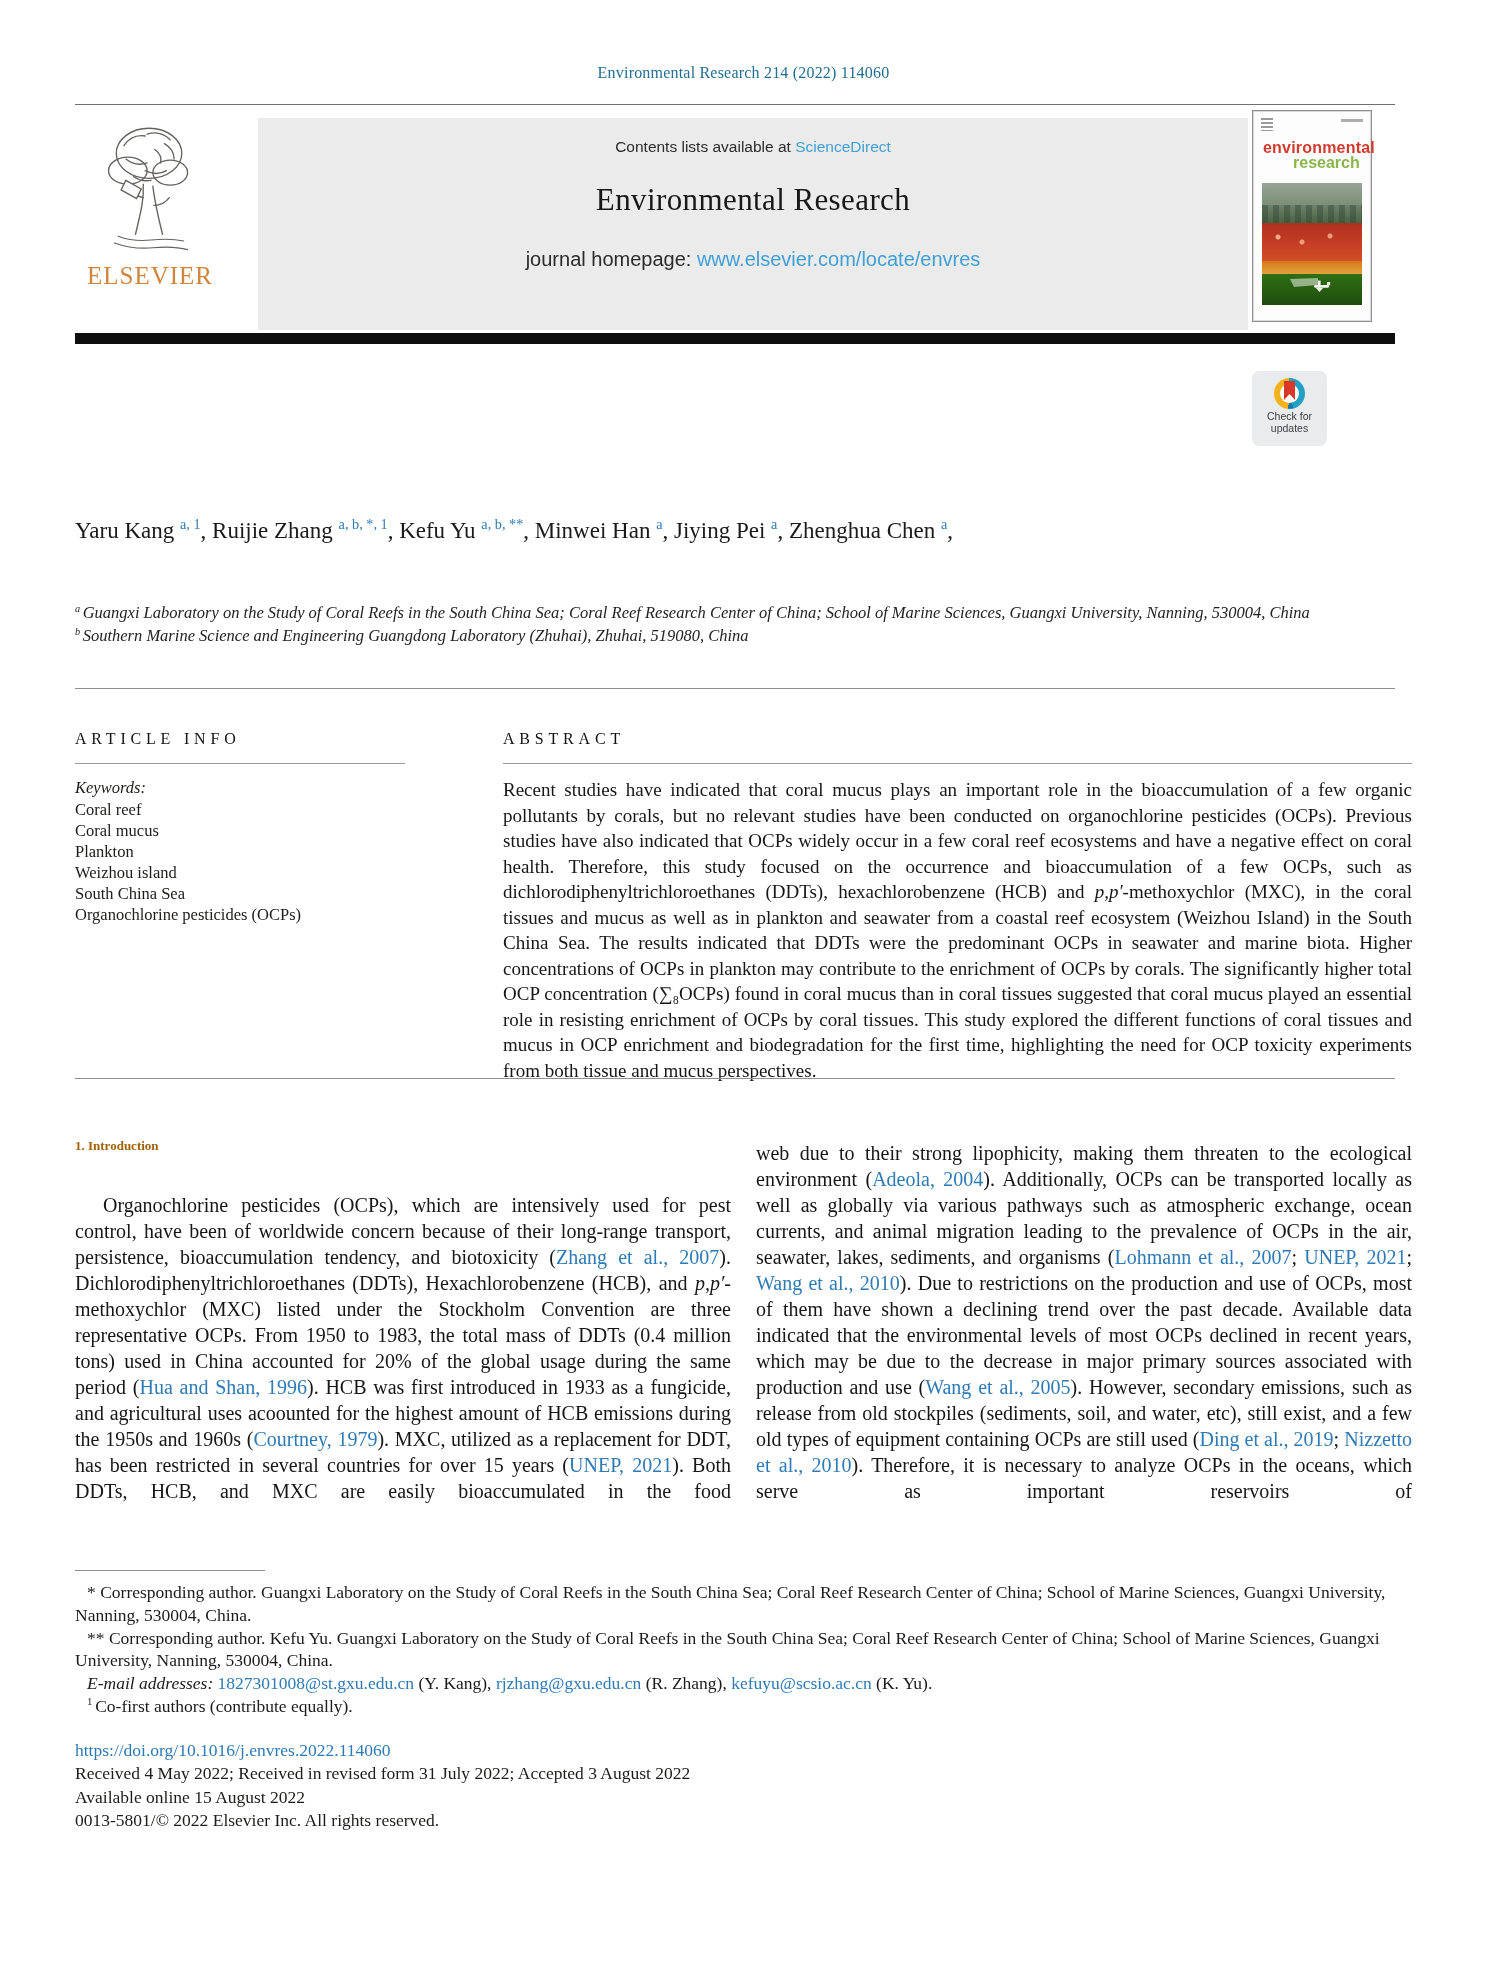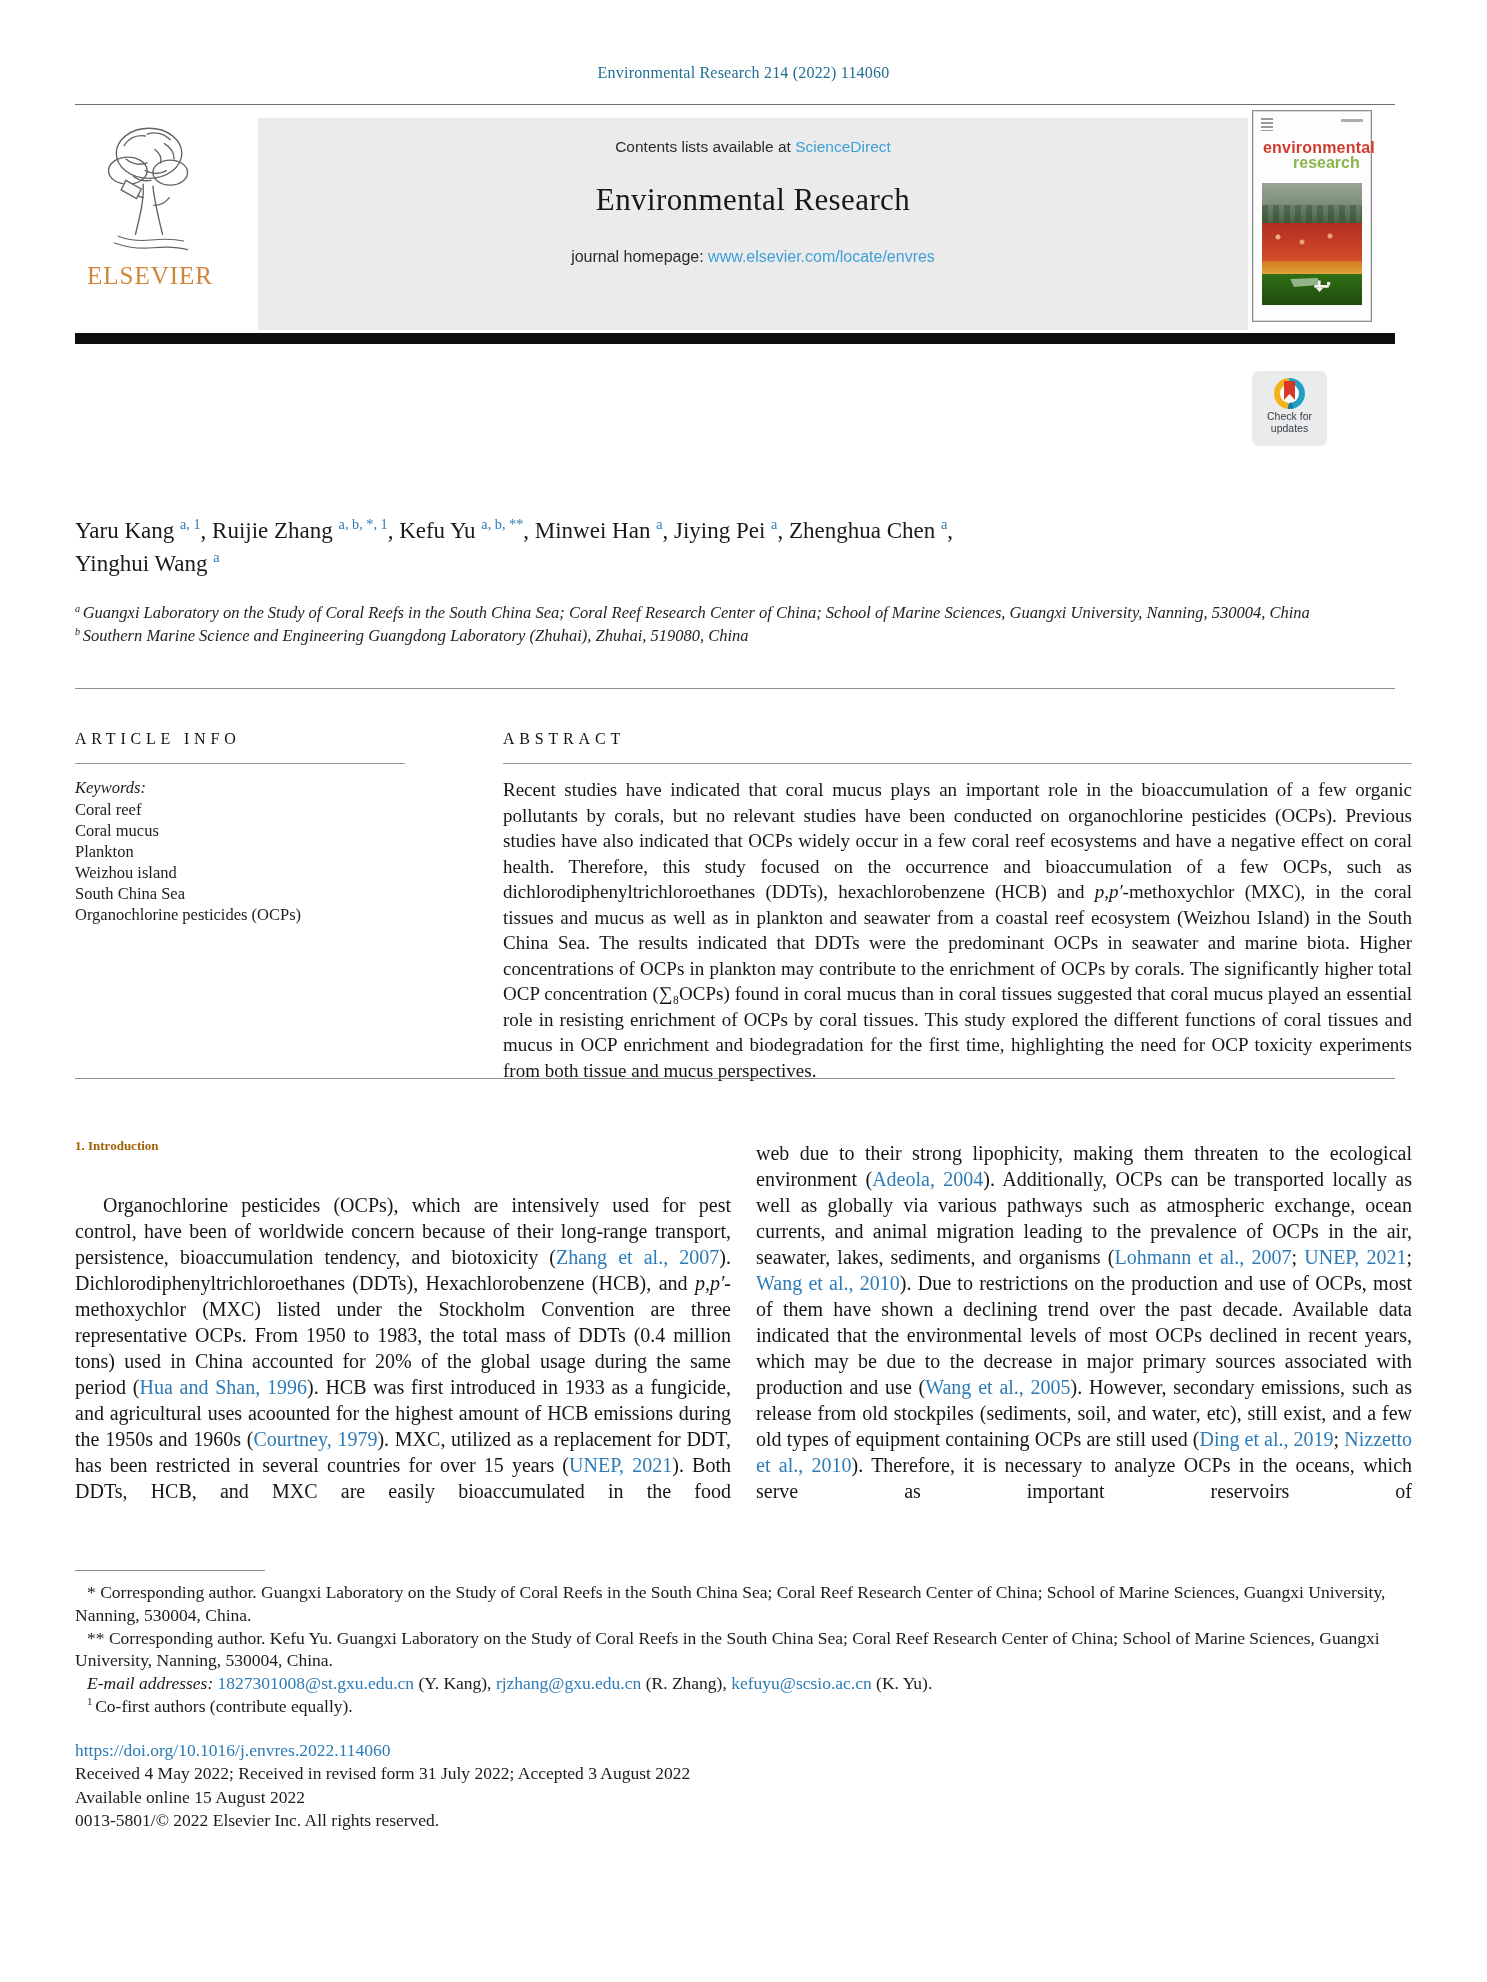--- a/index.html
+++ b/index.html
@@ -28,21 +28,21 @@
 
   .masthead{position:absolute;top:118px;left:75px;width:1320px;height:212px;}
   .logo{position:absolute;left:0;top:2px;width:150px;height:208px;text-align:center;}
   .logo-word{font-family:"Liberation Serif",serif;font-size:25px;color:var(--orange);
              letter-spacing:1px;margin-top:2px;}
   .graybox{position:absolute;left:147px;top:0;width:990px;height:212px;background:#ecebeb;
            text-align:center;font-family:"Liberation Sans","DejaVu Sans",sans-serif;margin-left:36px;}
   .contents-line{margin-top:20px;font-size:15.5px;color:#2b2b2b;}
   .jtitle{margin-top:26px;font-family:"Liberation Serif","DejaVu Serif",serif;
           font-size:31px;color:#181818;letter-spacing:.4px;}
-  .homepage-line{margin-top:30px;font-size:16px;color:#2b2b2b;}
+  .homepage-line{margin-top:30px;font-size:20px;color:#2b2b2b;}
 
   .cover{position:absolute;left:1177px;top:-8px;width:120px;height:212px;background:#fdfdfd;
          border:1px solid #8e8e8e;box-shadow:0 0 0 1px #d9d9d9 inset;}
   .cov-mini{position:absolute;top:7px;left:8px;width:12px;height:13px;
             background:repeating-linear-gradient(#9a9a9a 0 2px,#fff 2px 4px);}
   .cov-issn{position:absolute;top:8px;right:8px;width:22px;height:3px;background:#adadad;}
   .cov-brand{position:absolute;top:28px;left:10px;right:8px;
              font-family:"Liberation Sans","DejaVu Sans",sans-serif;line-height:17px;}
   .cov-brand-red{font-size:16px;font-weight:bold;color:#d23a2c;letter-spacing:.2px;}
   .cov-brand-green{font-size:16px;font-weight:bold;color:#8ab64b;margin-left:30px;margin-top:-2px;}
@@ -170,21 +170,20 @@
     </div>
     <div class="cm-text">
       <div>Check for</div>
       <div>updates</div>
     </div>
   </div>
 
 
   <div class="authors">
     <div><span>Yaru Kang </span><span class="supl">a, 1</span><span>, Ruijie Zhang </span><span class="supl">a, b, *, 1</span><span>, Kefu Yu </span><span class="supl">a, b, **</span><span>, Minwei Han </span><span class="supl">a</span><span>, Jiying Pei </span><span class="supl">a</span><span>, Zhenghua Chen </span><span class="supl">a</span><span>,</span></div>
-    <div><span>Yinghui Wang </span><span class="supl">a</span></div>
   </div>
 
   <div class="affils">
     <div><span class="sup">a </span><span>Guangxi Laboratory on the Study of Coral Reefs in the South China Sea; Coral Reef Research Center of China; School of Marine Sciences, Guangxi University, Nanning, 530004, China</span></div>
     <div><span class="sup">b </span><span>Southern Marine Science and Engineering Guangdong Laboratory (Zhuhai), Zhuhai, 519080, China</span></div>
   </div>
 
   <div class="rule affil-rule"></div>
 
   <div class="info-col">

